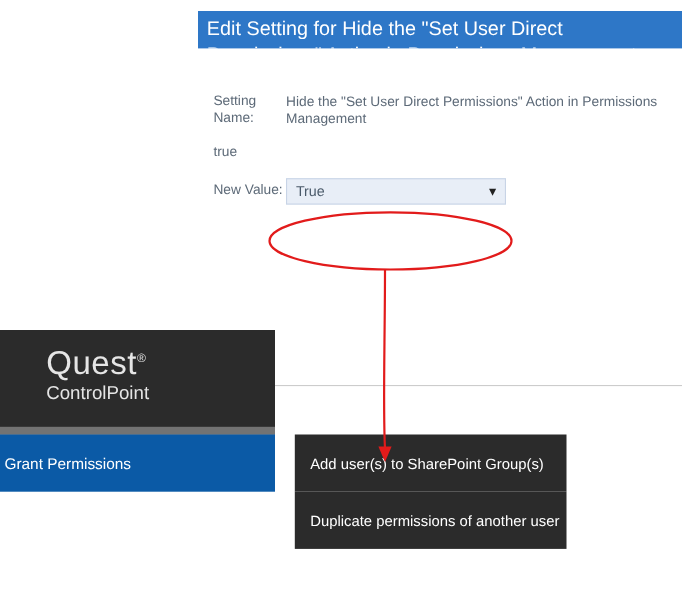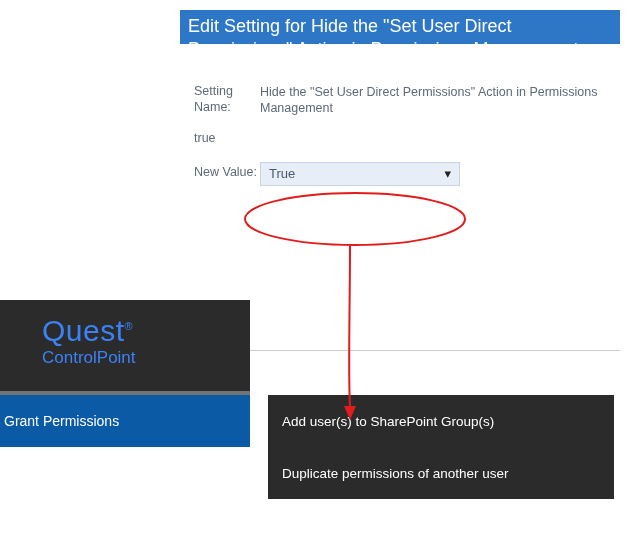--- a/index.html
+++ b/index.html
@@ -98,23 +98,23 @@
   }
 
   
   .brand-panel {
     position: absolute;
     left: 0;
     top: 300px;
     width: 250px;
     height: 95px;
     background: #2b2b2b;
-    color: #3b82f6;
+    color: #e5e5e5;
     padding: 14px 0 0 42px;
-    border-bottom: 4px solid #737373;
+    border-bottom: 7px solid #737373;
   }
   .brand-panel .logo {
     font-size: 30px;
     font-weight: 300;
     letter-spacing: 0.5px;
   }
   .brand-panel .logo .reg {
     font-size: 11px;
     vertical-align: super;
   }
@@ -139,21 +139,21 @@
     font-size: 14px;
     font-weight: 300;
   }
   .menu-left .item.active { background: #0b5aa6; }
   .menu-left .item.dark   { background: #2b2b2b; }
 
   .menu-right {
     position: absolute;
     left: 268px;
     top: 395px;
-    width: 346px;
+    width: 247px;
   }
   .menu-right .item {
     height: 52px;
     display: flex;
     align-items: center;
     padding-left: 14px;
     background: #2b2b2b;
     color: #fff;
     font-size: 13.5px;
     font-weight: 300;

